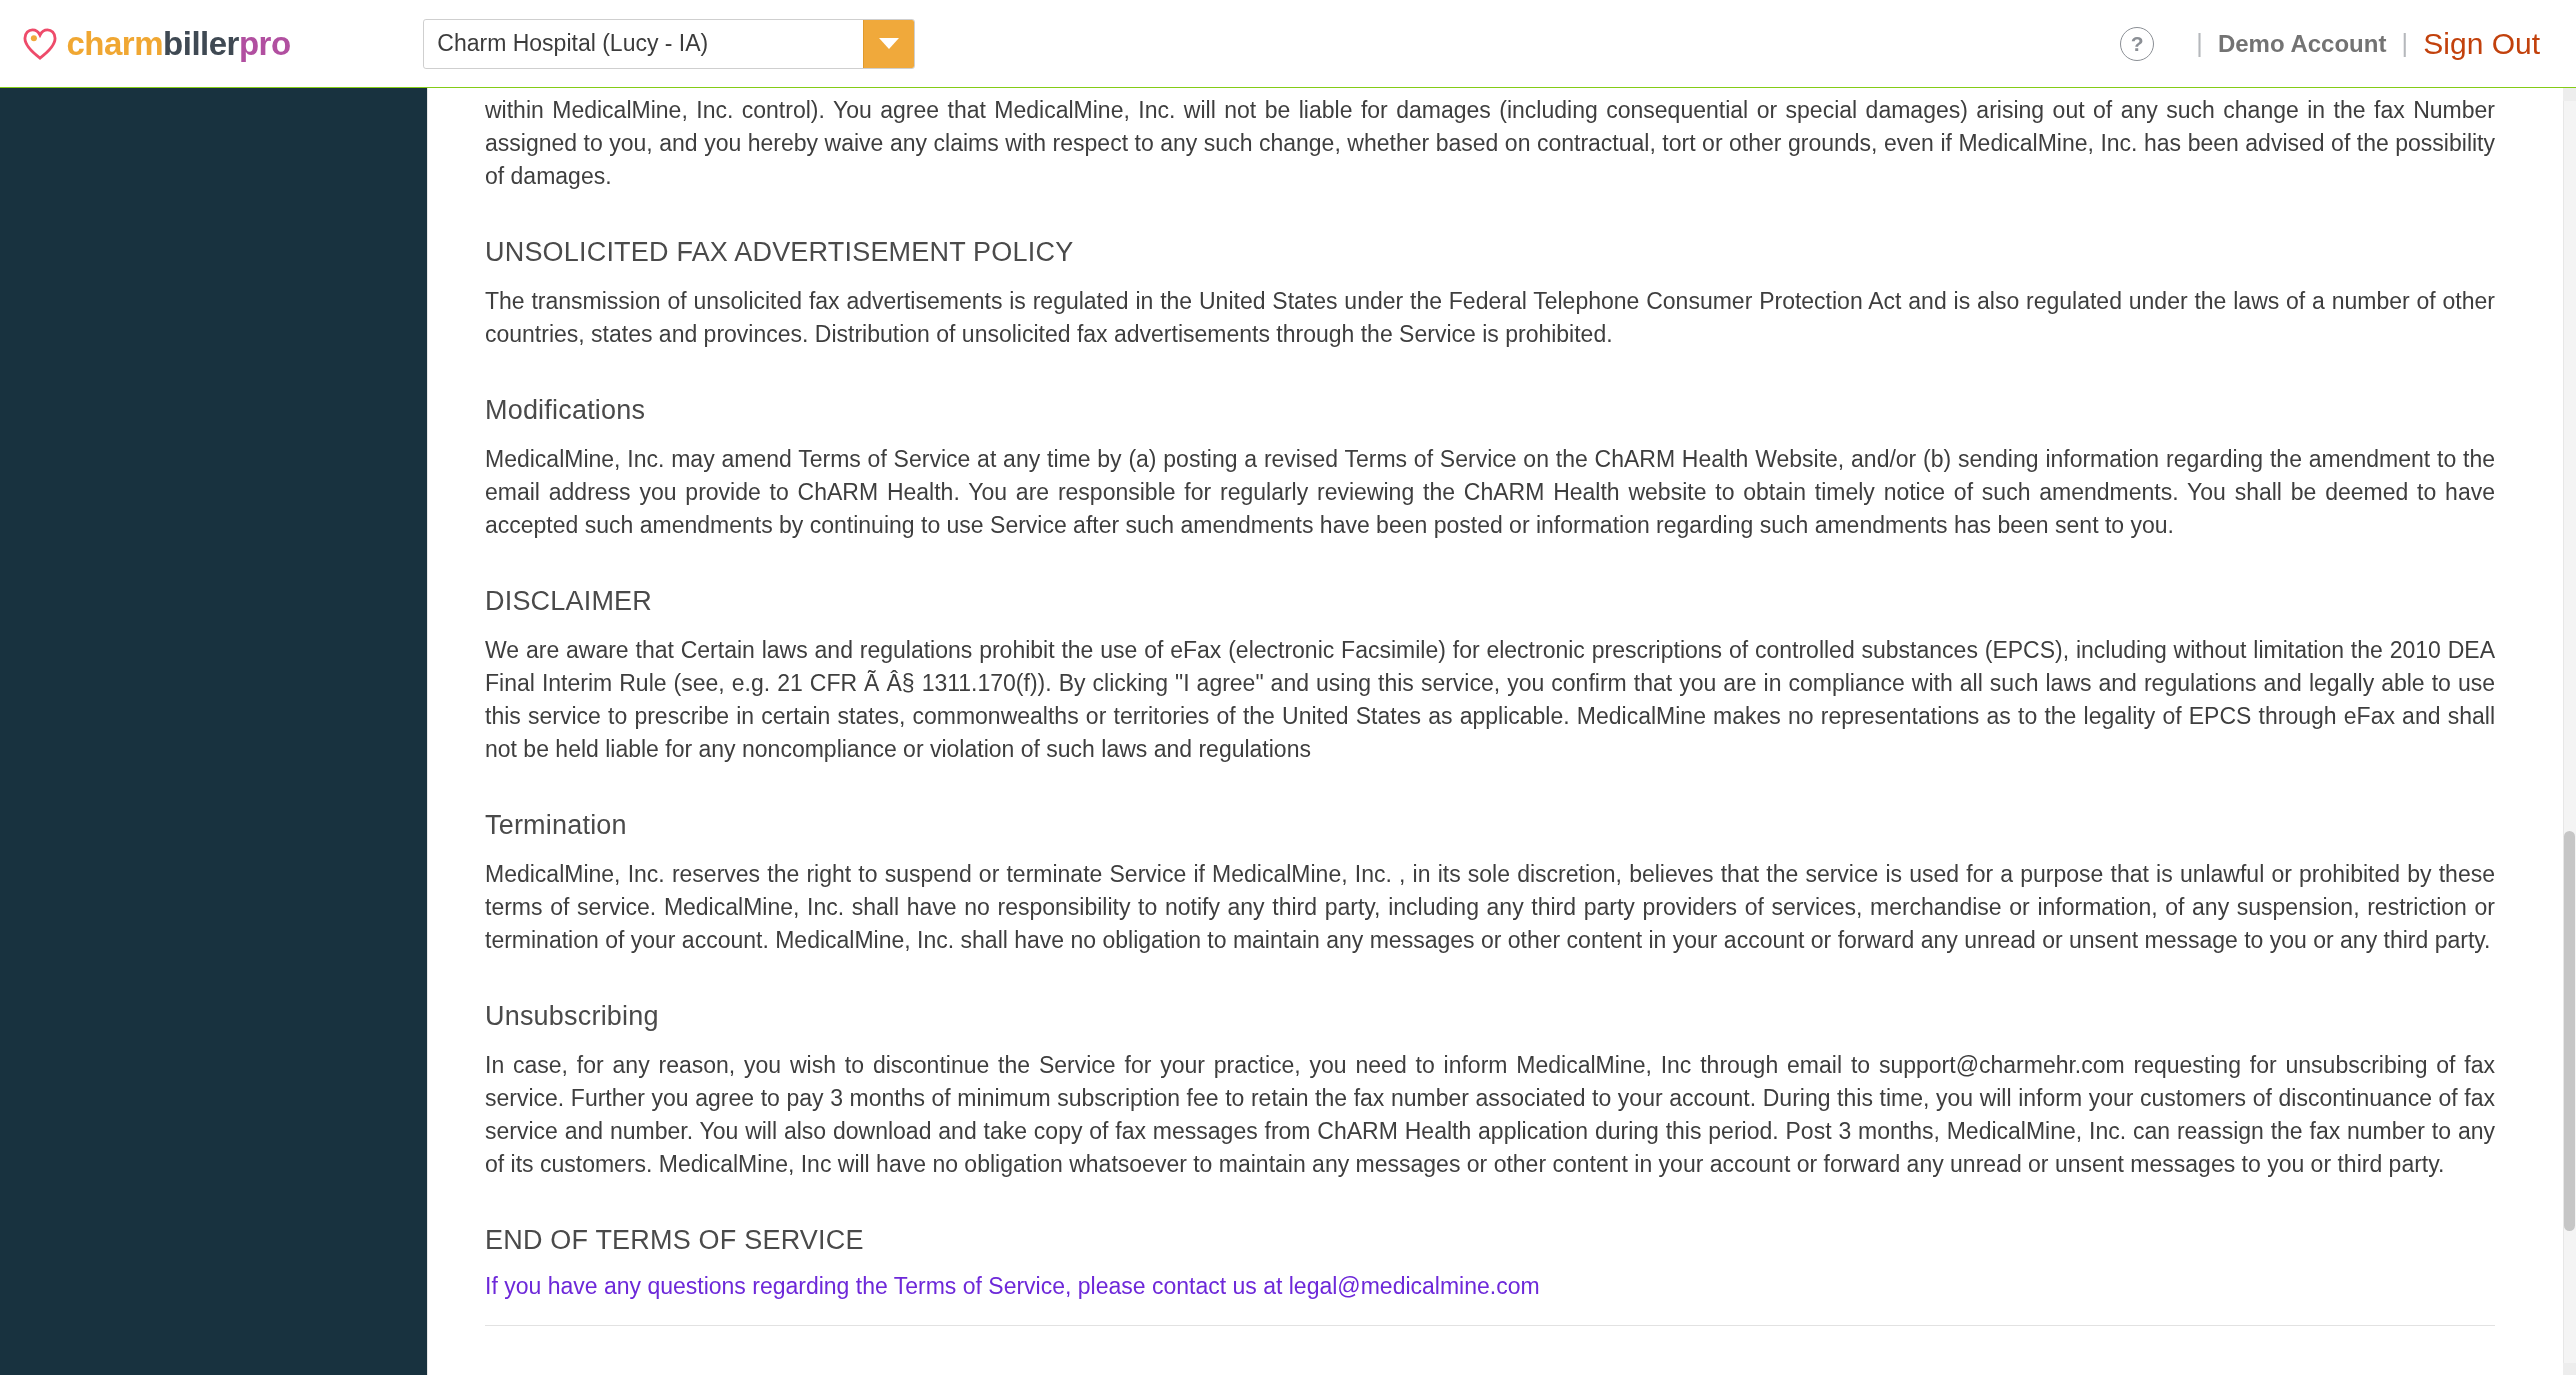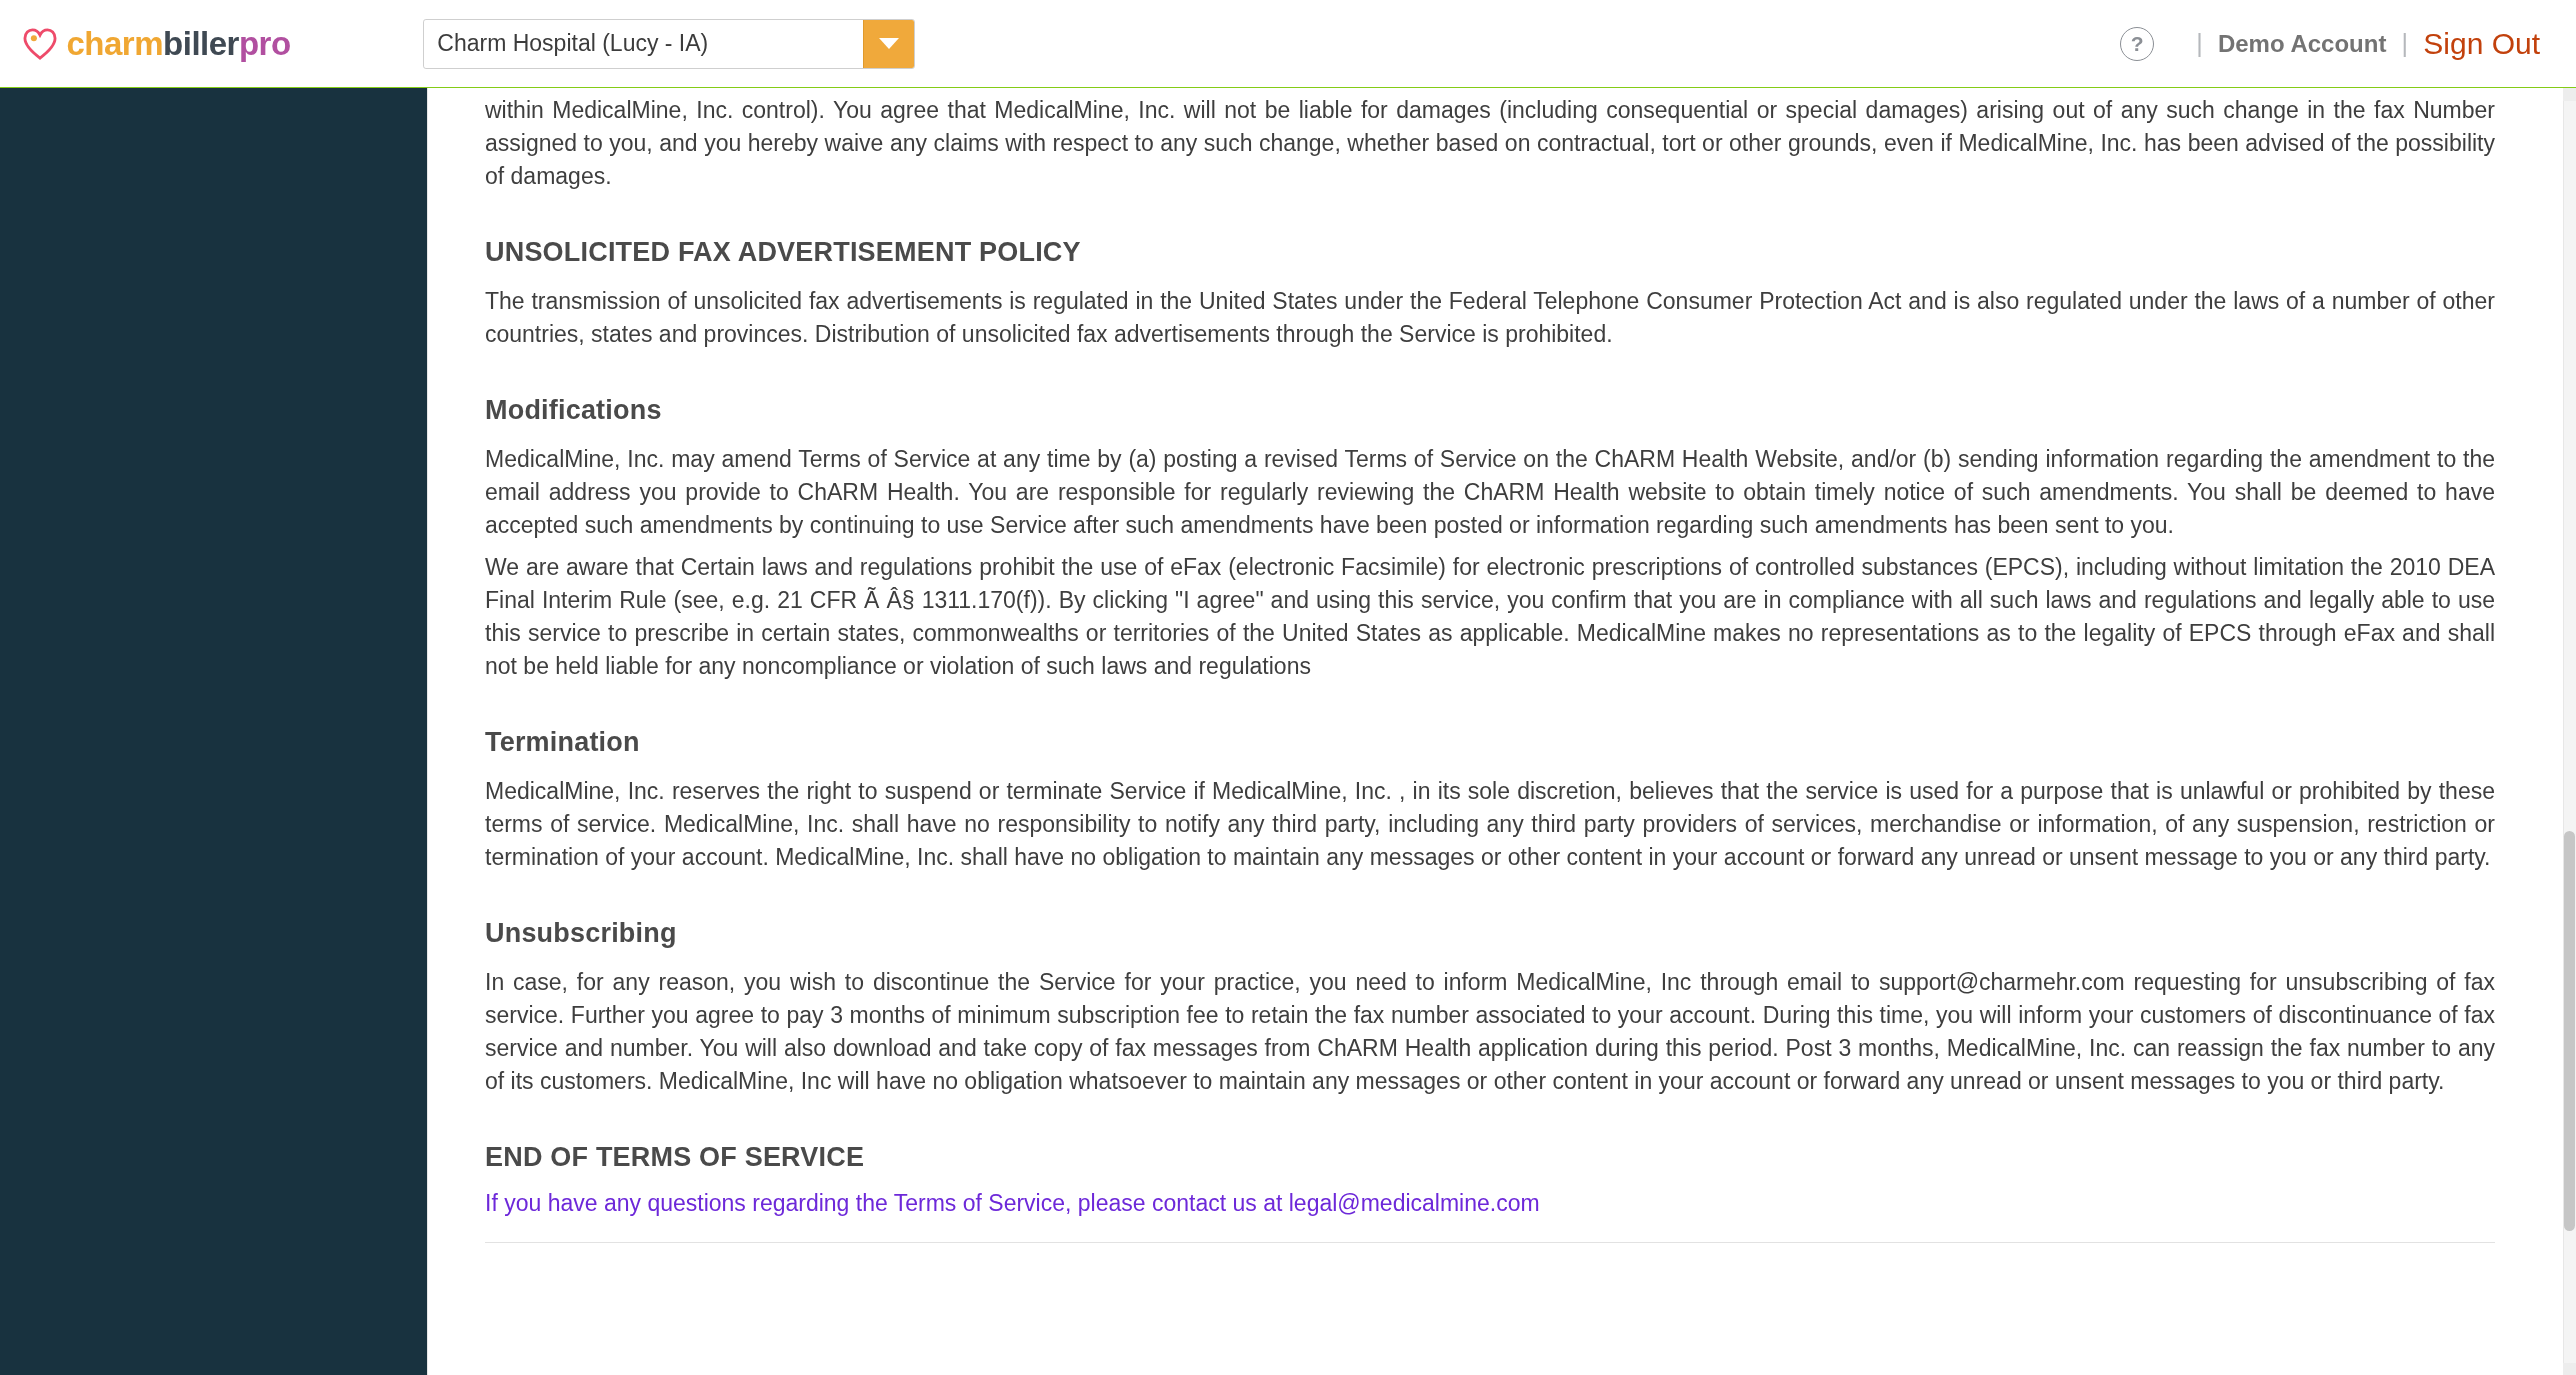--- a/index.html
+++ b/index.html
@@ -143,21 +143,21 @@
     padding: 0 27px 0 57px;
     overflow: hidden;
   }
   .tos-inner {
     max-width: 2010px;
     margin: 0;
     padding-top: 5.7px;
   }
   h3.section-title {
     font-size: 27px;
-    font-weight: 700;
+    font-weight: 400;
     color: #4a4a4a;
     margin: 44px 0 17px 0;
     letter-spacing: 0.2px;
   }
   p.para {
     font-size: 23px;
     line-height: 33px;
     color: #3e3e3e;
     margin: 0 0 9.5px 0;
     text-align: justify;
@@ -236,20 +236,21 @@
         <div class="tos-inner">
 
           <p class="para first">within MedicalMine, Inc. control). You agree that MedicalMine, Inc. will not be liable for damages (including consequential or special damages) arising out of any such change in the fax Number assigned to you, and you hereby waive any claims with respect to any such change, whether based on contractual, tort or other grounds, even if MedicalMine, Inc. has been advised of the possibility of damages.</p>
 
           <h3 class="section-title">UNSOLICITED FAX ADVERTISEMENT POLICY</h3>
           <p class="para">The transmission of unsolicited fax advertisements is regulated in the United States under the Federal Telephone Consumer Protection Act and is also regulated under the laws of a number of other countries, states and provinces. Distribution of unsolicited fax advertisements through the Service is prohibited.</p>
 
           <h3 class="section-title">Modifications</h3>
           <p class="para">MedicalMine, Inc. may amend Terms of Service at any time by (a) posting a revised Terms of Service on the ChARM Health Website, and/or (b) sending information regarding the amendment to the email address you provide to ChARM Health. You are responsible for regularly reviewing the ChARM Health website to obtain timely notice of such amendments. You shall be deemed to have accepted such amendments by continuing to use Service after such amendments have been posted or information regarding such amendments has been sent to you.</p>
 
+          <h3 class="section-title">DISCLAIMER</h3>
           <p class="para">We are aware that Certain laws and regulations prohibit the use of eFax (electronic Facsimile) for electronic prescriptions of controlled substances (EPCS), including without limitation the 2010 DEA Final Interim Rule (see, e.g. 21 CFR Ã  Â§ 1311.170(f)). By clicking "I agree" and using this service, you confirm that you are in compliance with all such laws and regulations and legally able to use this service to prescribe in certain states, commonwealths or territories of the United States as applicable. MedicalMine makes no representations as to the legality of EPCS through eFax and shall not be held liable for any noncompliance or violation of such laws and regulations</p>
 
           <h3 class="section-title">Termination</h3>
           <p class="para">MedicalMine, Inc. reserves the right to suspend or terminate Service if MedicalMine, Inc. , in its sole discretion, believes that the service is used for a purpose that is unlawful or prohibited by these terms of service. MedicalMine, Inc. shall have no responsibility to notify any third party, including any third party providers of services, merchandise or information, of any suspension, restriction or termination of your account. MedicalMine, Inc. shall have no obligation to maintain any messages or other content in your account or forward any unread or unsent message to you or any third party.</p>
 
           <h3 class="section-title">Unsubscribing</h3>
           <p class="para">In case, for any reason, you wish to discontinue the Service for your practice, you need to inform MedicalMine, Inc through email to support@charmehr.com requesting for unsubscribing of fax service. Further you agree to pay 3 months of minimum subscription fee to retain the fax number associated to your account. During this time, you will inform your customers of discontinuance of fax service and number. You will also download and take copy of fax messages from ChARM Health application during this period. Post 3 months, MedicalMine, Inc. can reassign the fax number to any of its customers. MedicalMine, Inc will have no obligation whatsoever to maintain any messages or other content in your account or forward any unread or unsent messages to you or third party.</p>
 
           <h3 class="section-title">END OF TERMS OF SERVICE</h3>
           <p class="end-note">If you have any questions regarding the Terms of Service, please contact us at legal@medicalmine.com</p>

